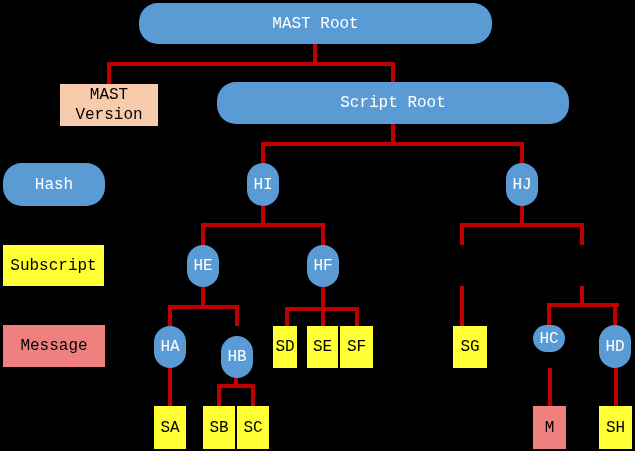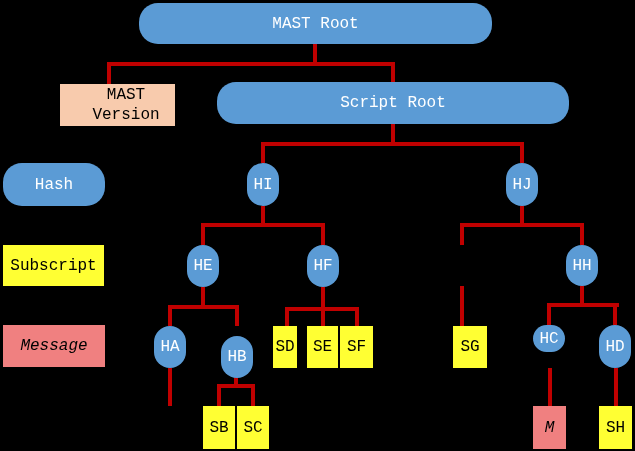--- a/index.html
+++ b/index.html
@@ -7,22 +7,22 @@
     position:relative;width:635px;height:451px;overflow:hidden;
     background:var(--background,#000000);
     font-family:"Liberation Mono","DejaVu Sans Mono",monospace;
   }
   .node{
     position:absolute;display:flex;align-items:center;justify-content:center;
     font-size:16px;line-height:1.25;text-align:center;white-space:pre-line;
   }
   .hash{background:var(--hash,#5B9BD5);color:var(--text-on-hash,#FFFFFF);border-radius:19px;}
   .subscript{background:var(--subscript,#FFFF33);color:var(--text-on-fill,#000000);}
-  .message{background:var(--message,#F08080);color:var(--text-on-fill,#000000);font-style:italic;}
-  .version{background:var(--version,#F8CBAD);color:var(--text-on-fill,#000000);padding-left:17px;}
+  .message{background:var(--message,#F08080);color:var(--text-on-fill,#000000);}
+  .version{background:var(--version,#F8CBAD);color:var(--text-on-fill,#000000);}
   .edge{position:absolute;background:var(--connector,#C00000);}
 </style>
 </head>
 <body>
 
 <div class="canvas">
 
   <div class="edge" style="left:313px;top:44px;width:4px;height:20px"></div>
   <div class="edge" style="left:107px;top:62px;width:288px;height:4px"></div>
   <div class="edge" style="left:107px;top:64px;width:4px;height:20px"></div>
@@ -78,29 +78,29 @@
 
   <div class="node hash" style="left:3px;top:163px;width:102px;height:43px">Hash</div>
   <div class="node subscript" style="left:3px;top:245px;width:101px;height:41px">Subscript</div>
   <div class="node message" style="left:3px;top:325px;width:102px;height:42px">Message</div>
 
   <div class="node hash" style="left:247px;top:163px;width:32px;height:43px">HI</div>
   <div class="node hash" style="left:506px;top:163px;width:32px;height:43px">HJ</div>
 
   <div class="node hash" style="left:187px;top:245px;width:32px;height:42px">HE</div>
   <div class="node hash" style="left:307px;top:245px;width:32px;height:42px">HF</div>
-  <div class="node hash" style="left:566px;top:245px;width:32px;height:41px">HH</div>
 
   <div class="node hash" style="left:154px;top:326px;width:32px;height:42px">HA</div>
   <div class="node hash" style="left:221px;top:336px;width:32px;height:42px">HB</div>
   <div class="node subscript" style="left:273px;top:326px;width:24px;height:42px">SD</div>
   <div class="node subscript" style="left:307px;top:326px;width:31px;height:42px">SE</div>
   <div class="node subscript" style="left:340px;top:326px;width:33px;height:42px">SF</div>
   <div class="node subscript" style="left:453px;top:326px;width:34px;height:42px">SG</div>
   <div class="node hash" style="left:533px;top:325px;width:32px;height:27px">HC</div>
   <div class="node hash" style="left:599px;top:325px;width:32px;height:43px">HD</div>
 
+  <div class="node subscript" style="left:154px;top:406px;width:32px;height:43px">SA</div>
   <div class="node subscript" style="left:203px;top:406px;width:32px;height:43px">SB</div>
   <div class="node subscript" style="left:237px;top:406px;width:32px;height:43px">SC</div>
   <div class="node message" style="left:533px;top:406px;width:33px;height:43px">M</div>
   <div class="node subscript" style="left:599px;top:406px;width:33px;height:43px">SH</div>
 
 </div>
 
 </body></html>

